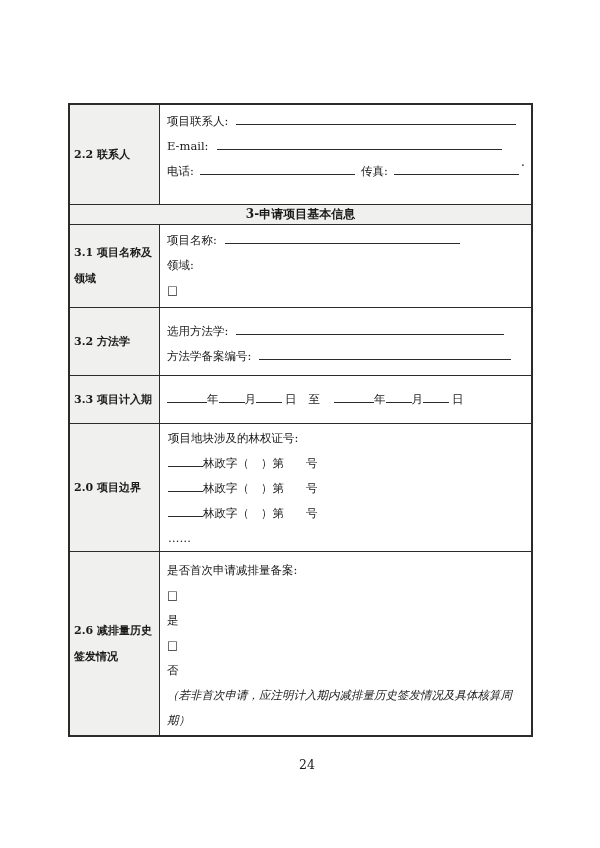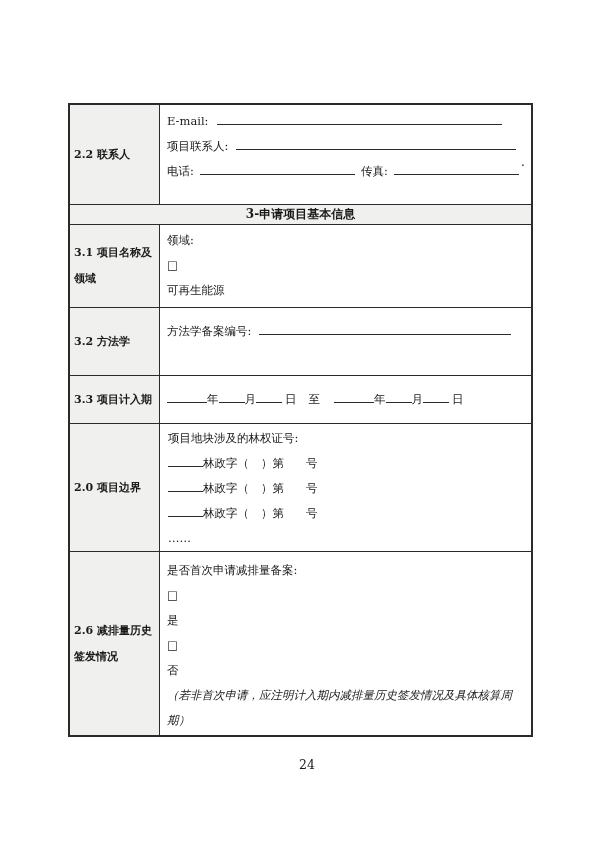--- a/index.html
+++ b/index.html
@@ -75,40 +75,42 @@
 </head>
 <body>
 
 <div class="page" style="--border: #2b2b2b; --shade: #f0f0ee; --ink: #1a1a1a;">
   <div class="form-table">
       <div class="row row-22">
         <div class="label">
           <div class="label-line">2.2 联系人</div>
         </div>
         <div class="content">
+          <div class="line"><div class="txt" style="display: inline;">项目联系人:</div><div class="sp" style="width: 8px; display: inline-block;"></div><div class="blank" style="width: 280px; display: inline-block;"></div></div>
           <div class="line"><div class="txt" style="display: inline;">E-mail:</div><div class="sp" style="width: 8px; display: inline-block;"></div><div class="blank" style="width: 285px; display: inline-block;"></div></div>
-          <div class="line"><div class="txt" style="display: inline;">项目联系人:</div><div class="sp" style="width: 8px; display: inline-block;"></div><div class="blank" style="width: 280px; display: inline-block;"></div></div>
           <div class="line"><div class="txt" style="display: inline;">电话:</div><div class="sp" style="width: 6px; display: inline-block;"></div><div class="blank" style="width: 155px; display: inline-block;"></div><div class="sp" style="width: 6px; display: inline-block;"></div><div class="txt" style="display: inline;">传真:</div><div class="sp" style="width: 6px; display: inline-block;"></div><div class="blank" style="width: 125px; display: inline-block;"></div></div>
         </div>
       </div>
       <div class="srow">3-申请项目基本信息</div>
       <div class="row row-31">
         <div class="label">
           <div class="label-line">3.1 项目名称及</div>
           <div class="label-line">领域</div>
         </div>
         <div class="content">
+          <div class="line"><div class="txt" style="display: inline;">项目名称:</div><div class="sp" style="width: 8px; display: inline-block;"></div><div class="blank" style="width: 235px; display: inline-block;"></div></div>
           <div class="line"><div class="txt" style="display: inline;">领域:</div><div class="sp" style="width: 4px; display: inline-block;"></div><div class="cb" style="display: inline;"><div class="cbg">□</div>可再生能源</div></div>
         </div>
       </div>
       <div class="row row-32">
         <div class="label">
           <div class="label-line">3.2 方法学</div>
         </div>
         <div class="content">
+          <div class="line"><div class="txt" style="display: inline;">选用方法学:</div><div class="sp" style="width: 8px; display: inline-block;"></div><div class="blank" style="width: 268px; display: inline-block;"></div></div>
           <div class="line"><div class="txt" style="display: inline;">方法学备案编号:</div><div class="sp" style="width: 8px; display: inline-block;"></div><div class="blank" style="width: 252px; display: inline-block;"></div></div>
         </div>
       </div>
       <div class="row row-33">
         <div class="label">
           <div class="label-line">3.3 项目计入期</div>
         </div>
         <div class="content">
           <div class="line"><div class="blank" style="width: 40px; display: inline-block;"></div><div class="txt" style="display: inline;">年</div><div class="blank" style="width: 26px; display: inline-block;"></div><div class="txt" style="display: inline;">月</div><div class="blank" style="width: 26px; display: inline-block;"></div><div class="sp" style="width: 3px; display: inline-block;"></div><div class="txt" style="display: inline;">日</div><div class="sp" style="width: 12px; display: inline-block;"></div><div class="txt" style="display: inline;">至</div><div class="sp" style="width: 14px; display: inline-block;"></div><div class="blank" style="width: 40px; display: inline-block;"></div><div class="txt" style="display: inline;">年</div><div class="blank" style="width: 26px; display: inline-block;"></div><div class="txt" style="display: inline;">月</div><div class="blank" style="width: 26px; display: inline-block;"></div><div class="sp" style="width: 3px; display: inline-block;"></div><div class="txt" style="display: inline;">日</div></div>
         </div>

